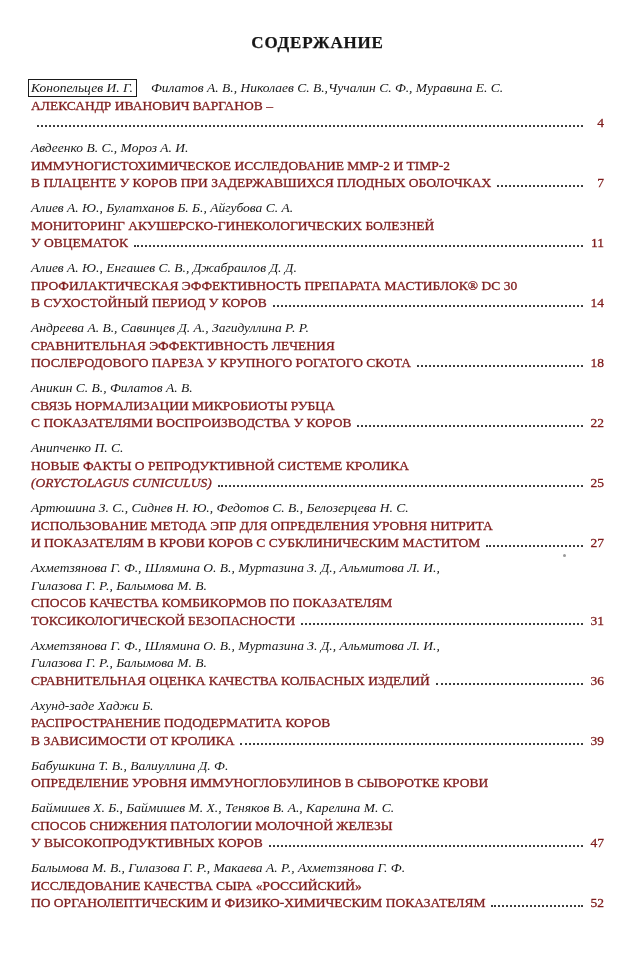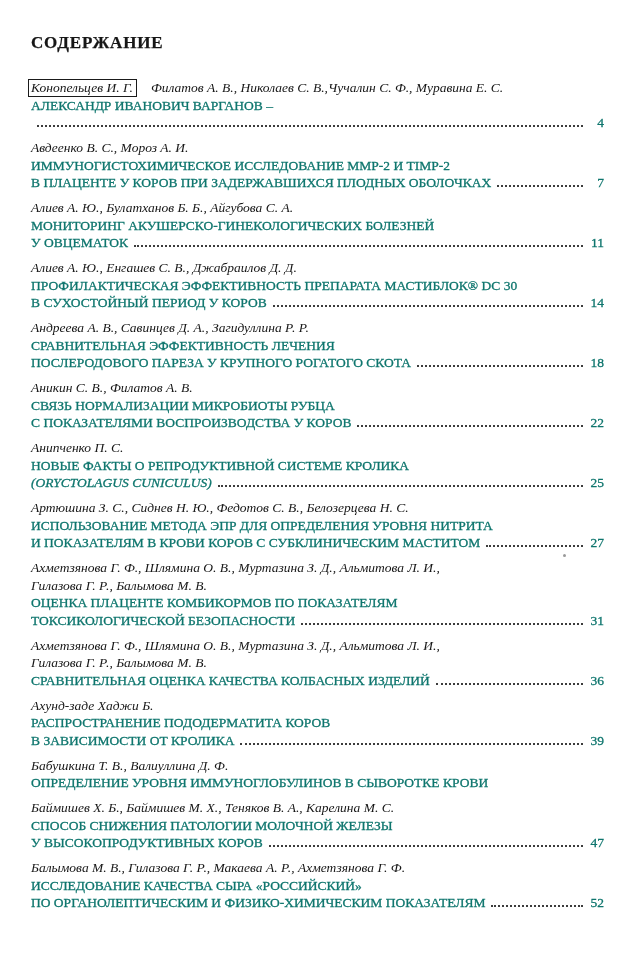--- a/index.html
+++ b/index.html
@@ -8,36 +8,36 @@
     width: 631px; height: 960px;
     font-family: "Liberation Serif", "DejaVu Serif", serif;
     font-size: 13.5px; line-height: 17.5px;
     color: #161616;
     overflow: hidden;
     position: relative;
   }
   .page { padding: 34px 27px 0 31px; }
   .toc-title {
     font-size: 17px; font-weight: bold;
-    letter-spacing: 0.8px;
+    text-align: center; letter-spacing: 0.8px;
     margin: 0 0 27px 0;
     -webkit-text-stroke: 0.25px currentColor;
   }
   .entry { margin-bottom: 7.5px; }
   .authors { font-style: italic; white-space: pre-line; }
   .boxed-author {
     display: inline-block;
     border: 1px solid #1a1a1a;
     padding: 0 3px 1px 2px;
     margin: 0 14px 0 -3px;
     line-height: 15px;
   }
   .title-pre, .title-last, .page-num {
     -webkit-text-stroke: 0.3px currentColor;
-    color: #0f766e;
+    color: #7f1d1d;
   }
   .title-pre { white-space: nowrap; overflow: hidden; }
   .title-row { display: flex; align-items: baseline; }
   .title-last { white-space: nowrap; }
   .dots {
     flex: 1 1 auto; min-width: 14px;
     border-bottom: 2px dotted #3c3c3c;
     margin: 0 4px 3px 6px;
     height: 1px;
   }
@@ -131,21 +131,21 @@
       <div class="title-row">
         <span class="title-last">И ПОКАЗАТЕЛЯМ В КРОВИ КОРОВ С СУБКЛИНИЧЕСКИМ МАСТИТОМ</span>
         <span class="dots"></span>
         <span class="page-num">27</span>
       </div>
     </div>
 
     <div class="entry">
       <div class="authors"><span>Ахметзянова Г. Ф., Шлямина О. В., Муртазина З. Д., Альмитова Л. И.,
 Гилазова Г. Р., Балымова М. В.</span></div>
-      <div class="title-pre">ОЦЕНКА ПЛАЦЕНТЕ КОМБИКОРМОВ ПО ПОКАЗАТЕЛЯМ</div>
+      <div class="title-pre">СПОСОБ КАЧЕСТВА КОМБИКОРМОВ ПО ПОКАЗАТЕЛЯМ</div>
       <div class="title-row">
         <span class="title-last">ТОКСИКОЛОГИЧЕСКОЙ БЕЗОПАСНОСТИ</span>
         <span class="dots"></span>
         <span class="page-num">31</span>
       </div>
     </div>
 
     <div class="entry">
       <div class="authors"><span>Ахметзянова Г. Ф., Шлямина О. В., Муртазина З. Д., Альмитова Л. И.,
 Гилазова Г. Р., Балымова М. В.</span></div>

